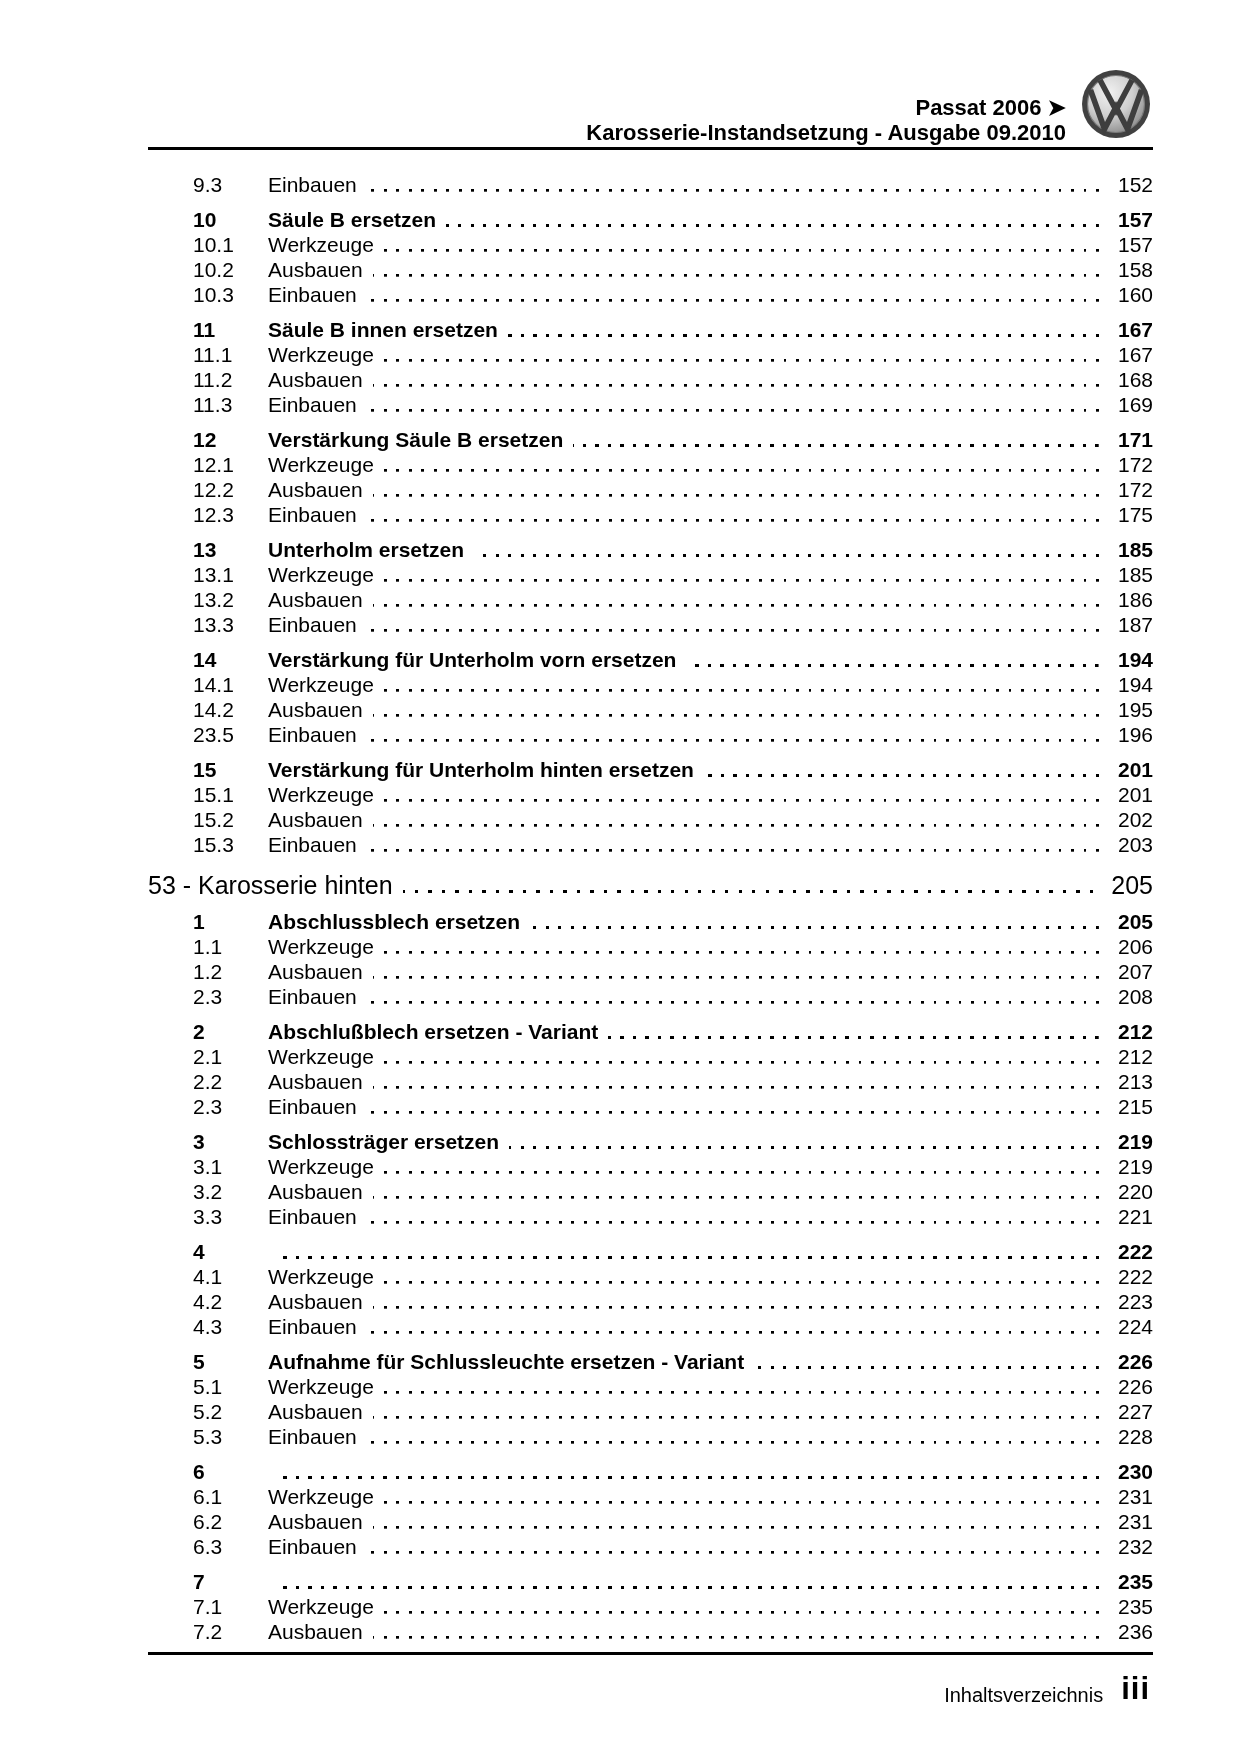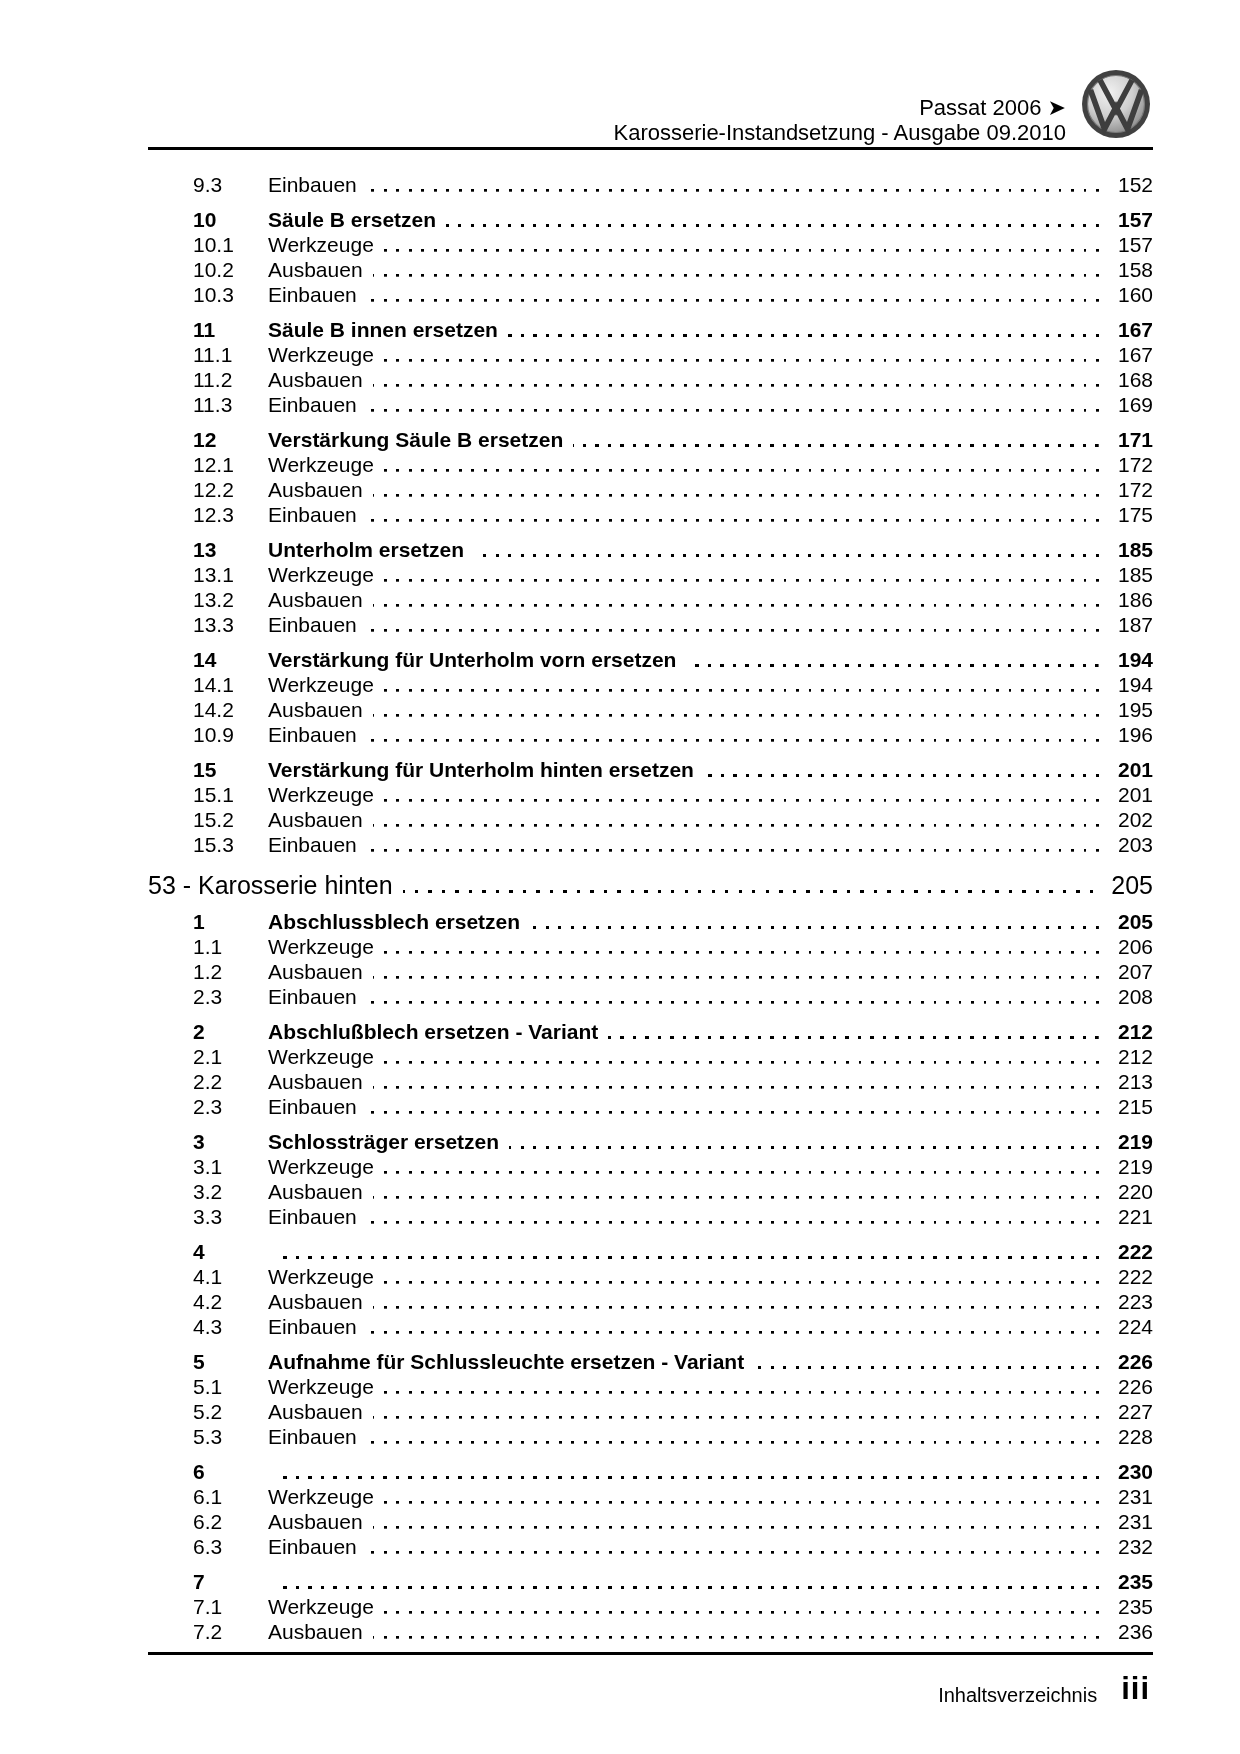--- a/index.html
+++ b/index.html
@@ -27,20 +27,21 @@
     height: 147px;
   }
   .header-text {
     position: absolute;
     right: 87px;
     bottom: 2px;
     text-align: right;
     font-size: 22px;
     line-height: 25px;
     white-space: nowrap;
+    font-weight: bold;
   }
   .logo {
     position: absolute;
     right: 2px;
     top: 69px;
     width: 70px;
     height: 70px;
   }
   .rule {
     height: 0;
@@ -110,21 +111,21 @@
     justify-content: flex-end;
     align-items: flex-end;
     padding: 16px 3px 0 0;
   }
   .footer-label {
     font-size: 20px;
   }
   .footer-page {
     font-size: 31px;
     font-weight: bold;
-    margin-left: 24px;
+    margin-left: 18px;
     letter-spacing: 1px;
   }
 </style>
 </head>
 <body>
 
 <div class="page">
 
   <div class="header">
     <div class="header-text">
@@ -268,21 +269,21 @@
       <span class="leader"></span>
       <span class="pagenum">194</span>
     </div>
       <div class="row sub">
       <span class="num">14.2</span>
       <span class="label">Ausbauen</span>
       <span class="leader"></span>
       <span class="pagenum">195</span>
     </div>
       <div class="row sub">
-      <span class="num">10.9</span>
+      <span class="num">23.5</span>
       <span class="label">Einbauen</span>
       <span class="leader"></span>
       <span class="pagenum">196</span>
     </div>
       <div class="row section">
       <span class="num">15</span>
       <span class="label">Verstärkung für Unterholm hinten ersetzen</span>
       <span class="leader"></span>
       <span class="pagenum">201</span>
     </div>

